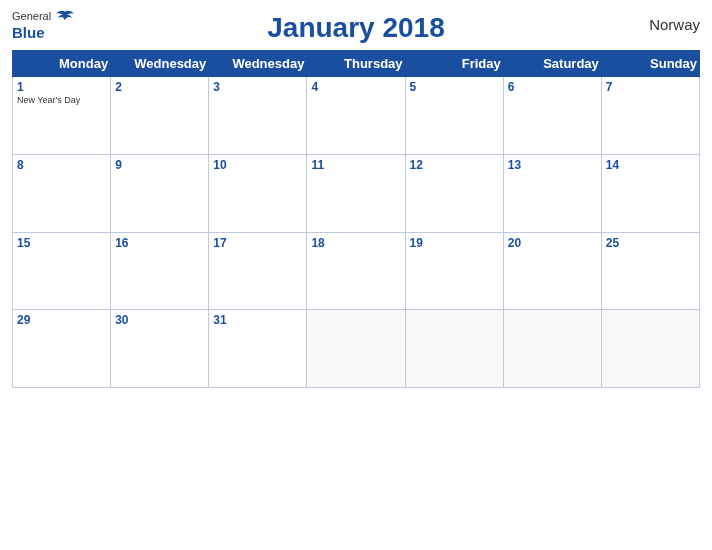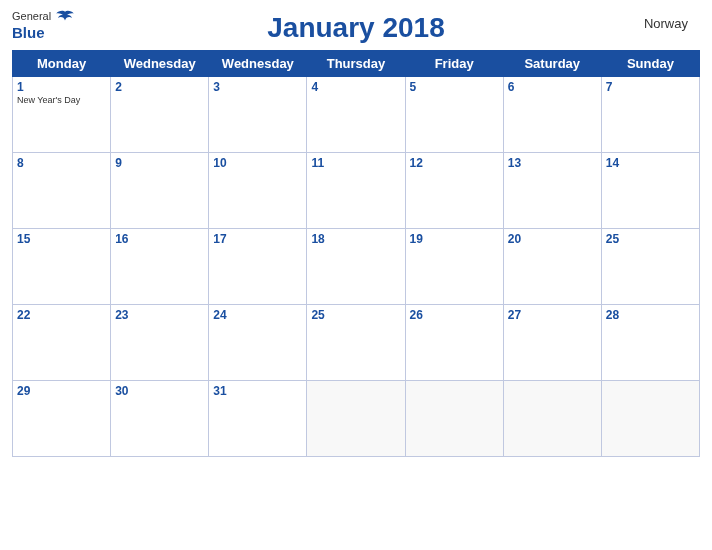--- a/index.html
+++ b/index.html
@@ -53,35 +53,35 @@
       vertical-align: middle;
     }
     .title {
       font-size: 28px;
       font-weight: bold;
       color: #1a4fa0;
       text-align: center;
     }
     .country {
       position: absolute;
-      right: 12px;
+      right: 0;
       top: 8px;
-      font-size: 13px;
+      font-size: 15px;
       color: #333;
     }
     .calendar-table {
       width: 100%;
       flex: 1;
       border-collapse: collapse;
       border: 1px solid #1a4fa0;
     }
     .calendar-table th {
       background-color: #1a4fa0;
       color: #fff;
-      text-align: center;
+      text-align: right;
       font-size: 13px;
       font-weight: bold;
       padding: 5px 2px;
       border: 1px solid #1a4fa0;
     }
     .calendar-table td {
       border: 1px solid #c0c8e0;
       vertical-align: top;
       padding: 3px 4px;
       width: calc(100% / 7);
@@ -199,43 +199,20 @@
           </td>
           <td>
             <span class="day-number">20</span>
           </td>
           <td>
             <span class="day-number">25</span>
           </td>
         </tr>
         <tr>
           <td>
-            <span class="day-number">22</span>
-          </td>
-          <td>
-            <span class="day-number">23</span>
-          </td>
-          <td>
-            <span class="day-number">24</span>
-          </td>
-          <td>
-            <span class="day-number">25</span>
-          </td>
-          <td>
-            <span class="day-number">26</span>
-          </td>
-          <td>
-            <span class="day-number">27</span>
-          </td>
-          <td>
-            <span class="day-number">28</span>
-          </td>
-        </tr>
-        <tr>
-          <td>
             <span class="day-number">29</span>
           </td>
           <td>
             <span class="day-number">30</span>
           </td>
           <td>
             <span class="day-number">31</span>
           </td>
           <td class="empty-cell"></td>
           <td class="empty-cell"></td>

